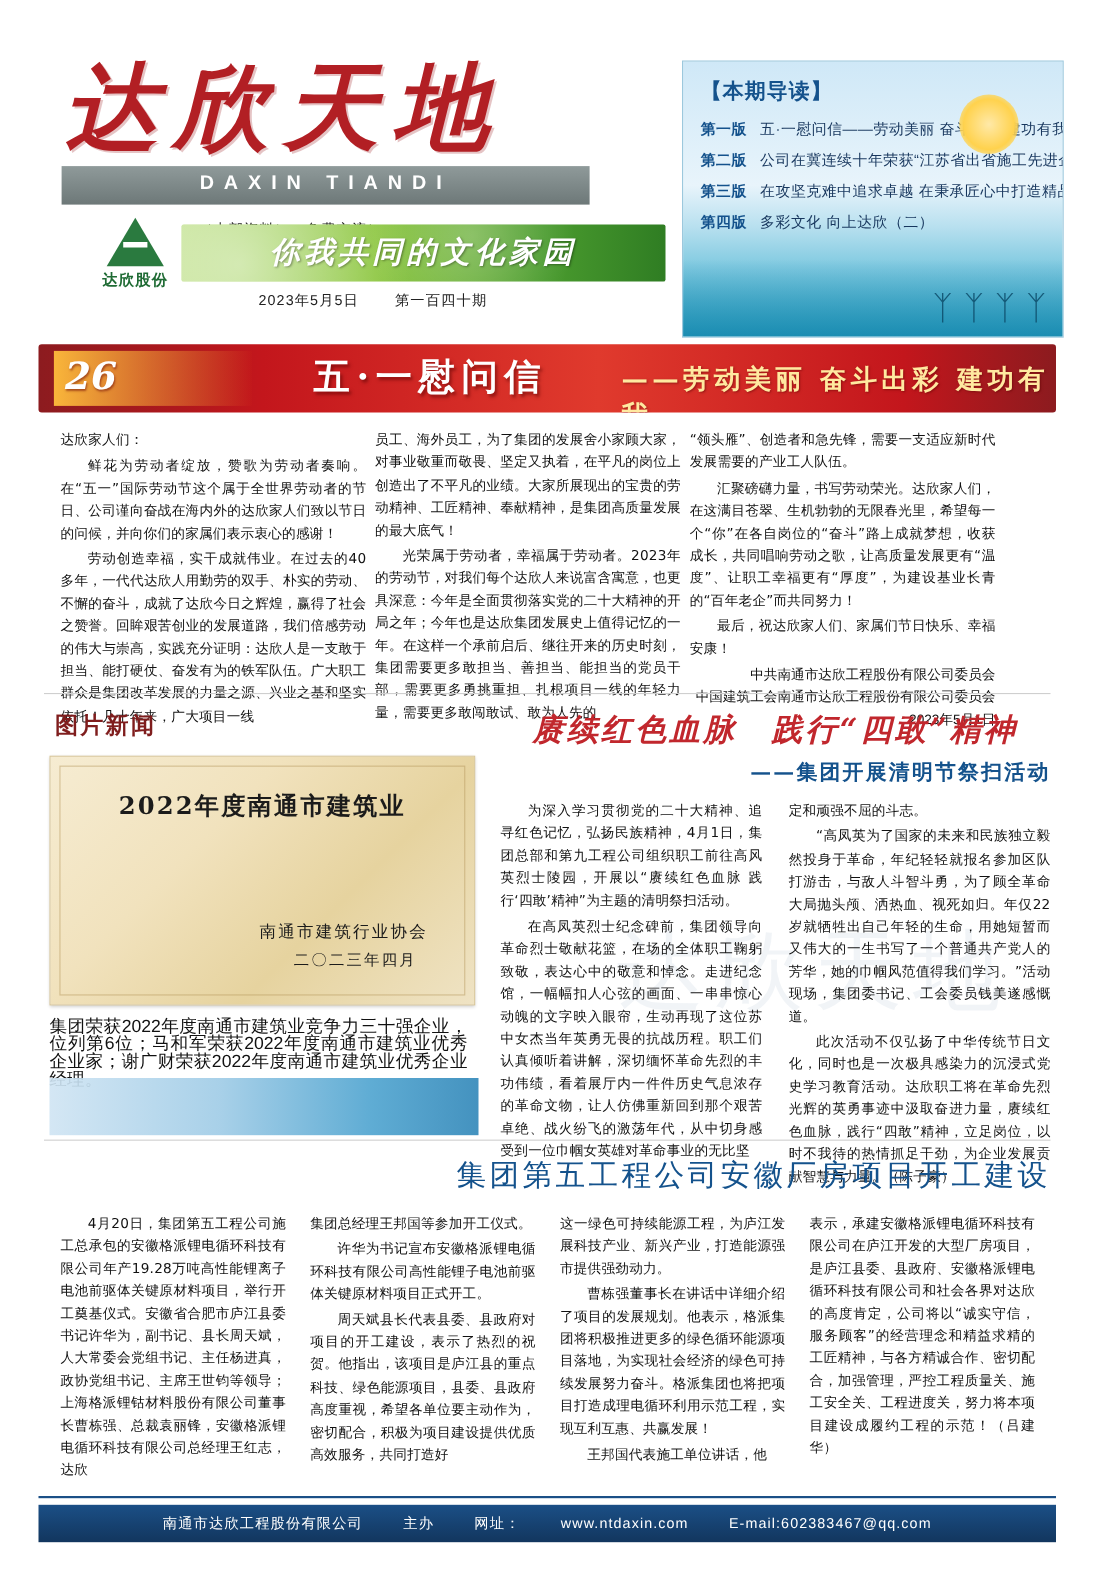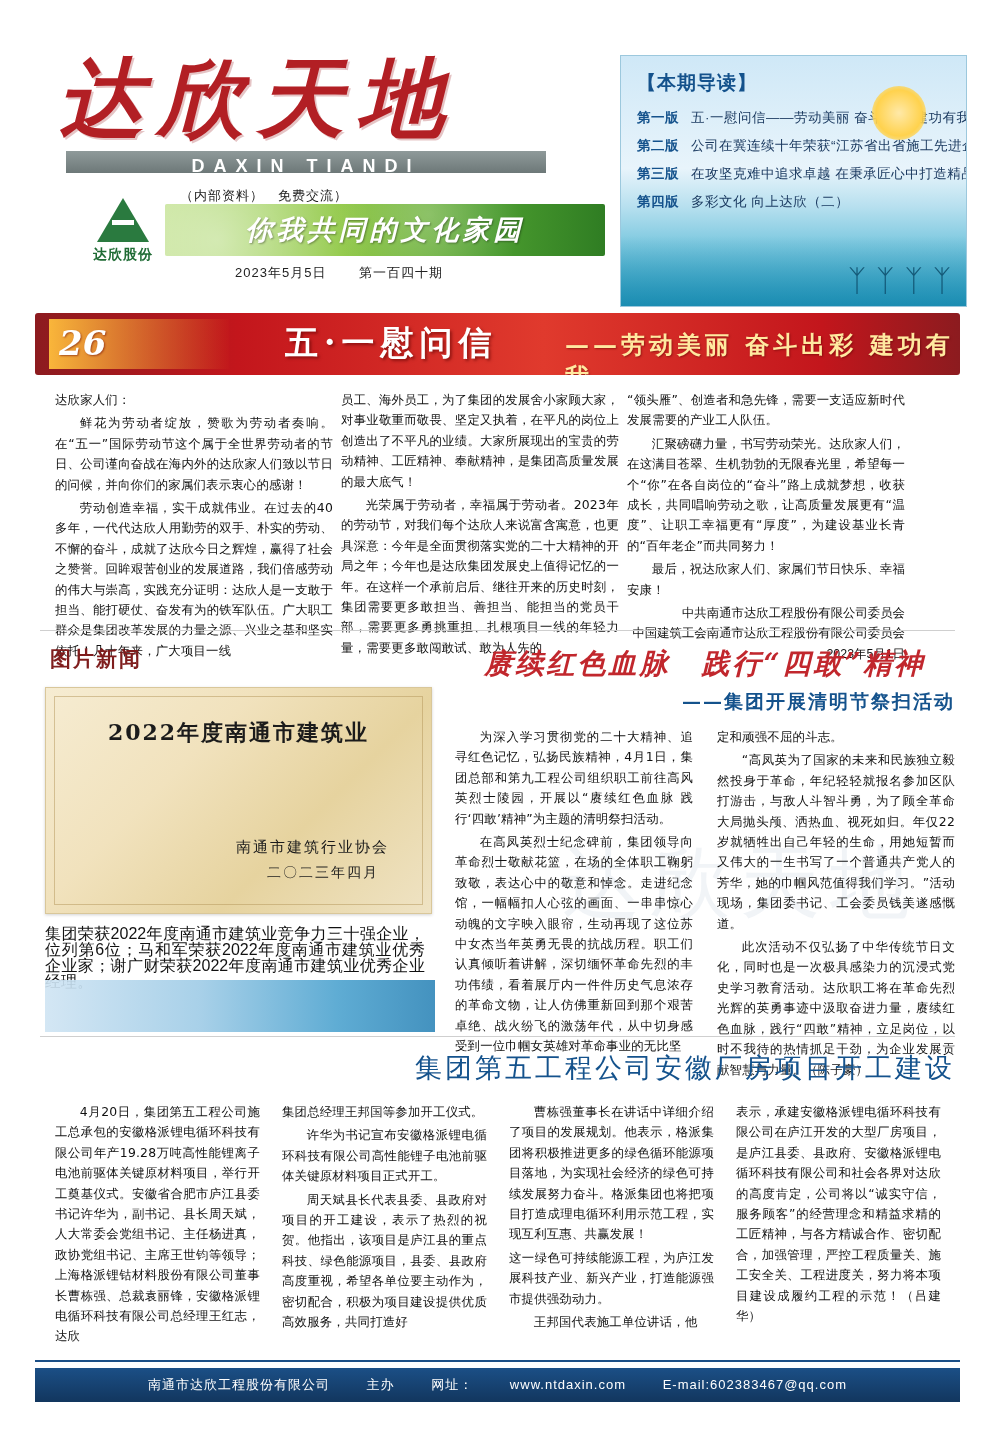--- a/index.html
+++ b/index.html
@@ -39,23 +39,23 @@
     font-weight: bold;
     color: #b21f24;
     letter-spacing: 14px;
     line-height: 1;
     margin-left: 28px;
     text-shadow: 2px 2px 0 rgba(150,20,22,0.25);
     font-style: italic;
   }
   .title-pinyin-bar {
     margin-top: 10px;
-    margin-left: 36px;
+    margin-left: 26px;
     width: 480px;
-    height: 22px;
+    height: 35px;
     background: linear-gradient(to bottom, #8f9a9a, #6d7878);
     color: #fff;
     text-align: center;
     letter-spacing: 9px;
     font-size: 18px;
     font-weight: bold;
     line-height: 30px;
   }
   .title-sub {
     margin-top: 14px;
@@ -513,22 +513,22 @@
     <div class="art3-cols">
       <div class="col3">
         <p class="p indent">4月20日，集团第五工程公司施工总承包的安徽格派锂电循环科技有限公司年产19.28万吨高性能锂离子电池前驱体关键原材料项目，举行开工奠基仪式。安徽省合肥市庐江县委书记许华为，副书记、县长周天斌，人大常委会党组书记、主任杨进真，政协党组书记、主席王世钧等领导；上海格派锂钴材料股份有限公司董事长曹栋强、总裁袁丽锋，安徽格派锂电循环科技有限公司总经理王红志，达欣</p>
       </div>
       <div class="col3">
         <p class="p">集团总经理王邦国等参加开工仪式。</p>
         <p class="p indent">许华为书记宣布安徽格派锂电循环科技有限公司高性能锂子电池前驱体关键原材料项目正式开工。</p>
         <p class="p indent">周天斌县长代表县委、县政府对项目的开工建设，表示了热烈的祝贺。他指出，该项目是庐江县的重点科技、绿色能源项目，县委、县政府高度重视，希望各单位要主动作为，密切配合，积极为项目建设提供优质高效服务，共同打造好</p>
       </div>
       <div class="col3">
+        <p class="p">这一绿色可持续能源工程，为庐江发展科技产业、新兴产业，打造能源强市提供强劲动力。</p>
         <p class="p indent">曹栋强董事长在讲话中详细介绍了项目的发展规划。他表示，格派集团将积极推进更多的绿色循环能源项目落地，为实现社会经济的绿色可持续发展努力奋斗。格派集团也将把项目打造成理电循环利用示范工程，实现互利互惠、共赢发展！</p>
-        <p class="p">这一绿色可持续能源工程，为庐江发展科技产业、新兴产业，打造能源强市提供强劲动力。</p>
         <p class="p indent">王邦国代表施工单位讲话，他</p>
       </div>
       <div class="col3">
         <p class="p">表示，承建安徽格派锂电循环科技有限公司在庐江开发的大型厂房项目，是庐江县委、县政府、安徽格派锂电循环科技有限公司和社会各界对达欣的高度肯定，公司将以“诚实守信，服务顾客”的经营理念和精益求精的工匠精神，与各方精诚合作、密切配合，加强管理，严控工程质量关、施工安全关、工程进度关，努力将本项目建设成履约工程的示范！（吕建华）</p>
       </div>
     </div>
   </div>
 
   <div class="footer-rule"></div>
   <div class="footer">

